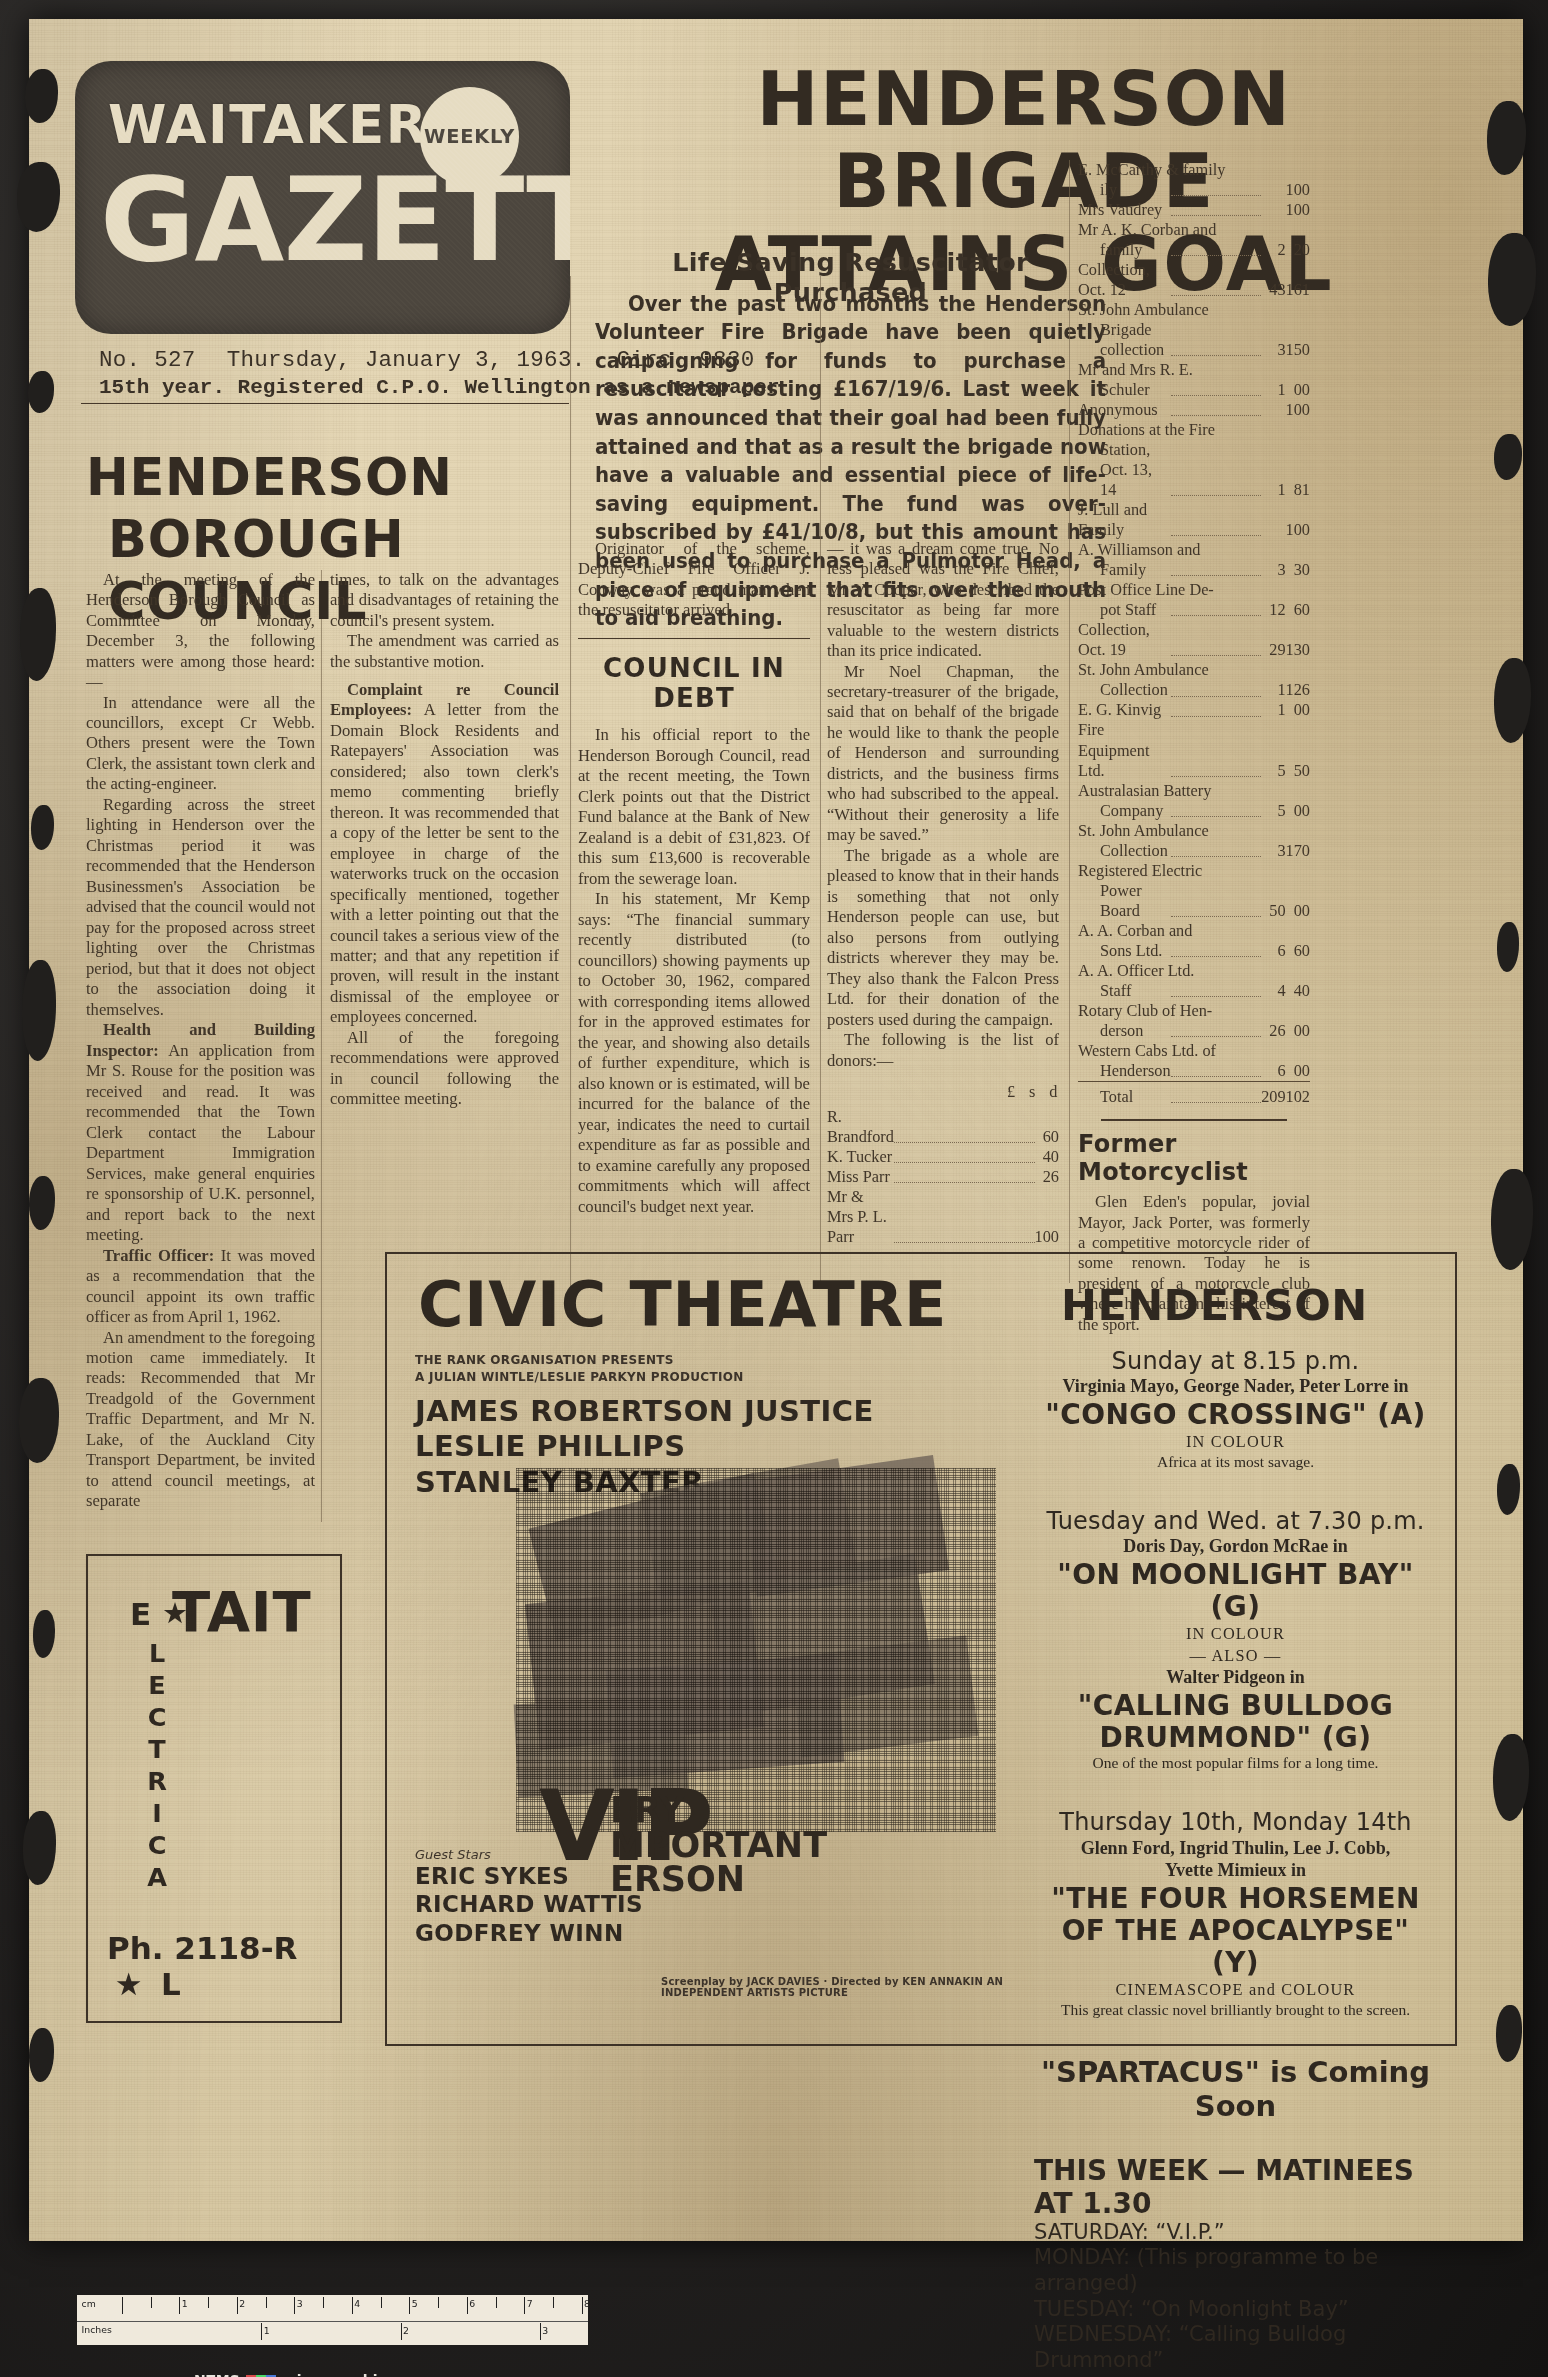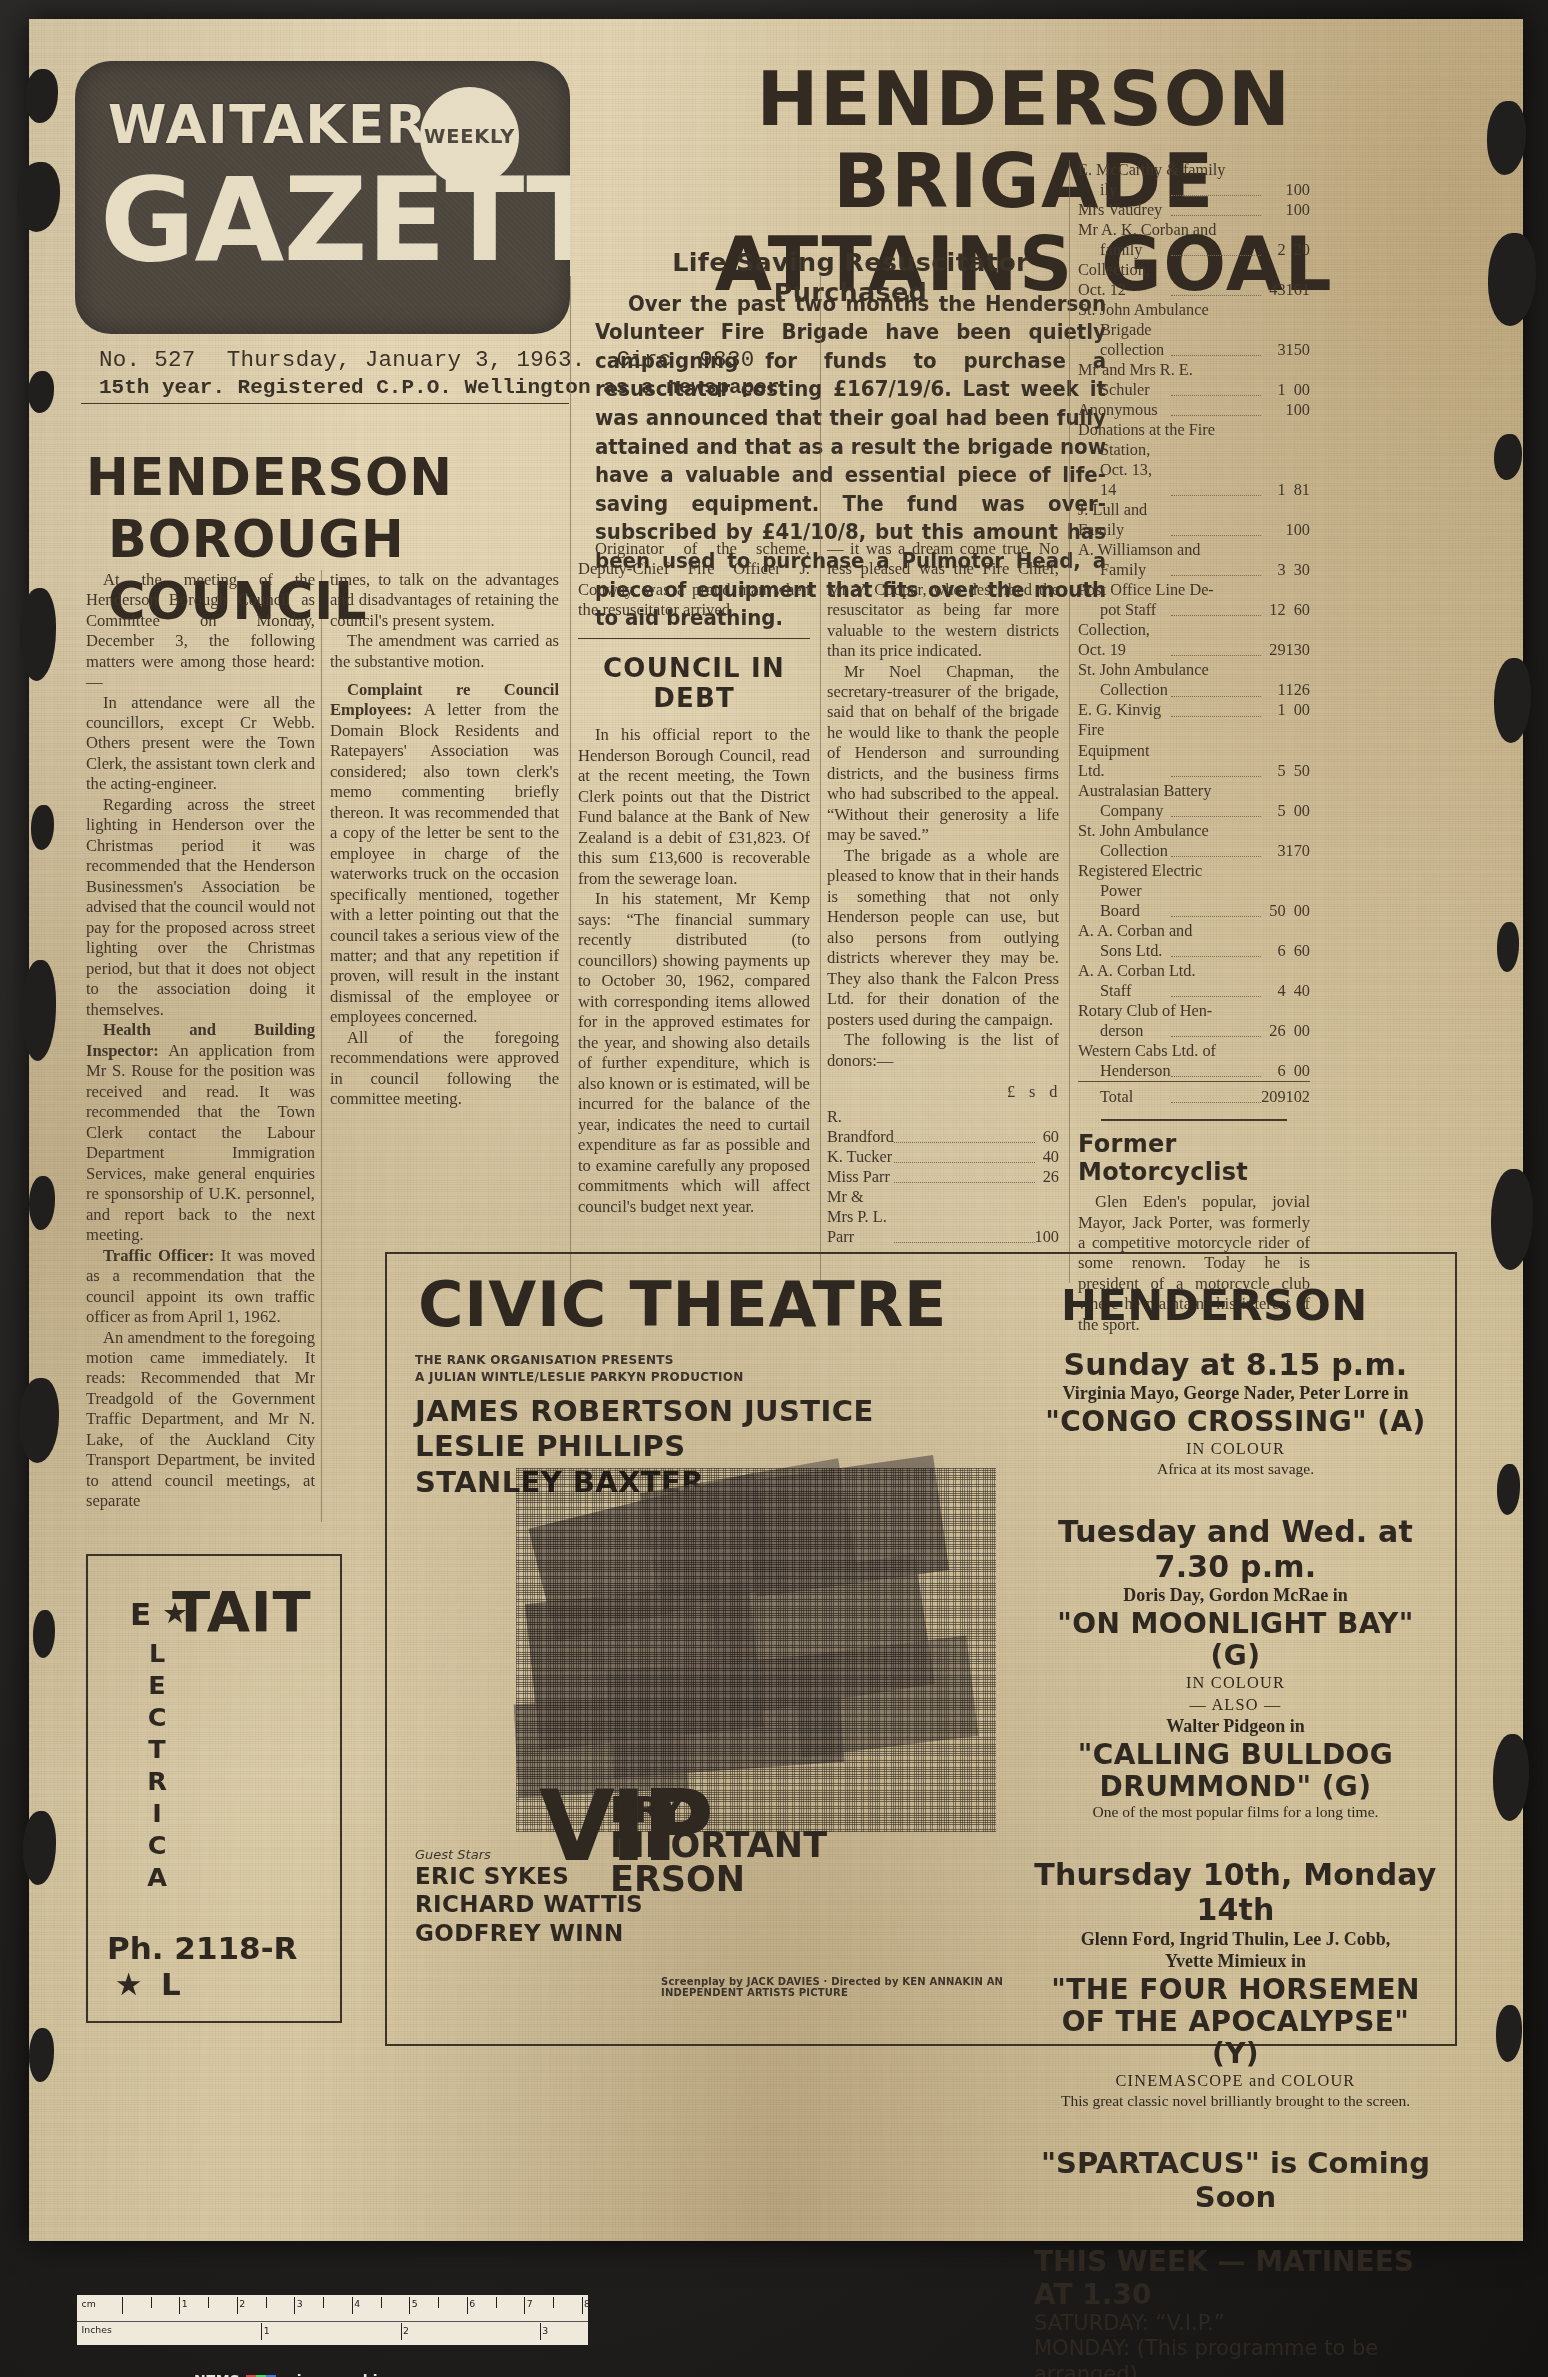--- a/index.html
+++ b/index.html
@@ -198,21 +198,21 @@
     letter-spacing:0.2px;color:#3c332a;
   }
   #showtimes{
     position:absolute;left:70px;top:650px;width:542px;text-align:center;
     font-family:"DejaVu Sans", sans-serif;font-weight:bold;font-size:25.5px;
     line-height:1.3;color:#2f2820;
   }
   #listings{
     position:absolute;left:647px;top:93px;width:403px;text-align:center;color:#2f2820;
   }
-  .day{font-family:"DejaVu Sans", sans-serif;font-weight:bold;font-size:30px;letter-spacing:0.2px;}
+  .day{font-family:"DejaVu Sans", sans-serif;font-weight:normal;font-size:24px;letter-spacing:0.2px;}
   .cast{font-family:"Liberation Serif", serif;font-weight:bold;font-size:18px;margin-top:1.5px;}
   .film{font-family:"DejaVu Sans", sans-serif;font-weight:bold;font-size:28px;letter-spacing:0.4px;line-height:1.14;margin-top:1.5px;}
   .note{font-family:"Liberation Serif", serif;font-size:16.3px;letter-spacing:1.2px;margin-top:1.5px;}
   .blurb{font-family:"Liberation Serif", serif;font-size:15.5px;margin-top:0.8px;}
   .spacer-lg{height:36px;}
   #coming{
     font-family:"DejaVu Sans", sans-serif;font-weight:bold;font-size:29px;color:#2f2820;
   }
   #matinee-hd{
     font-family:"DejaVu Sans", sans-serif;font-weight:bold;font-size:28px;color:#2f2820;
@@ -624,21 +624,21 @@
             <tr>
               <td class="ind">Sons Ltd.</td>
               <td class="dots">
                 <span class="dots-fill"></span>
               </td>
               <td class="n">6</td>
               <td class="n">6</td>
               <td class="n">0</td>
             </tr>
             <tr>
-              <td class="nm" colspan="4">A.  A.  Corban  Ltd.</td>
+              <td class="nm" colspan="4">A.  A.  Officer  Ltd.</td>
             </tr>
             <tr>
               <td class="ind">Staff</td>
               <td class="dots">
                 <span class="dots-fill"></span>
               </td>
               <td class="n">4</td>
               <td class="n">4</td>
               <td class="n">0</td>
             </tr>

